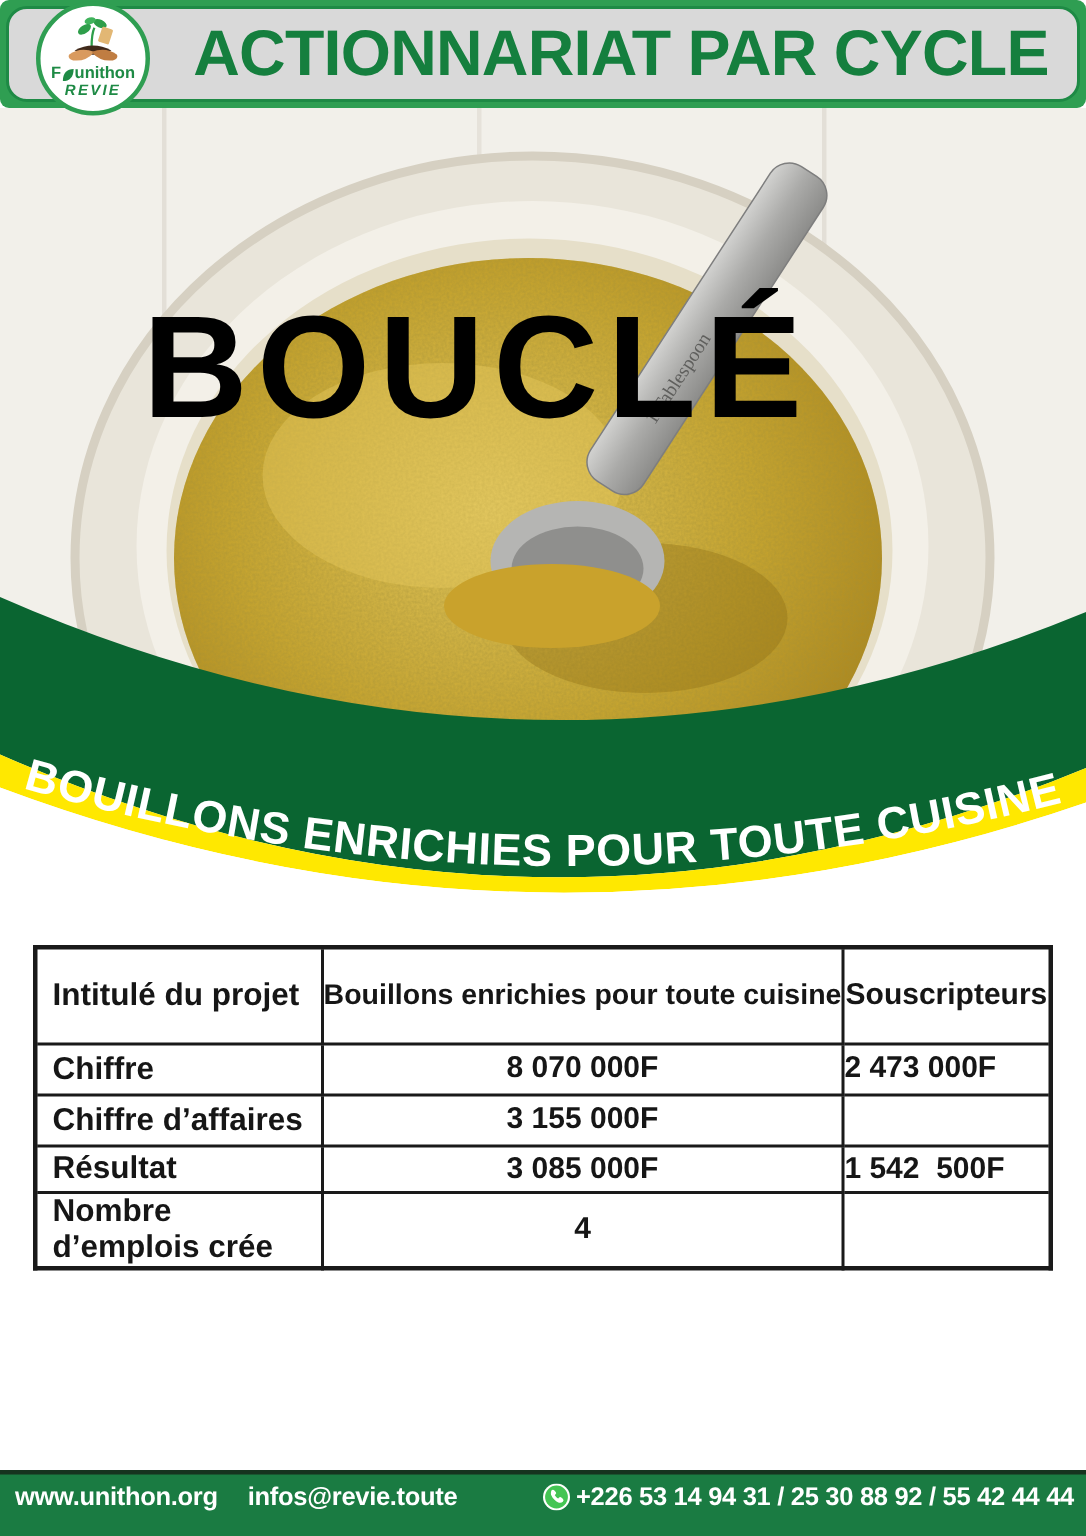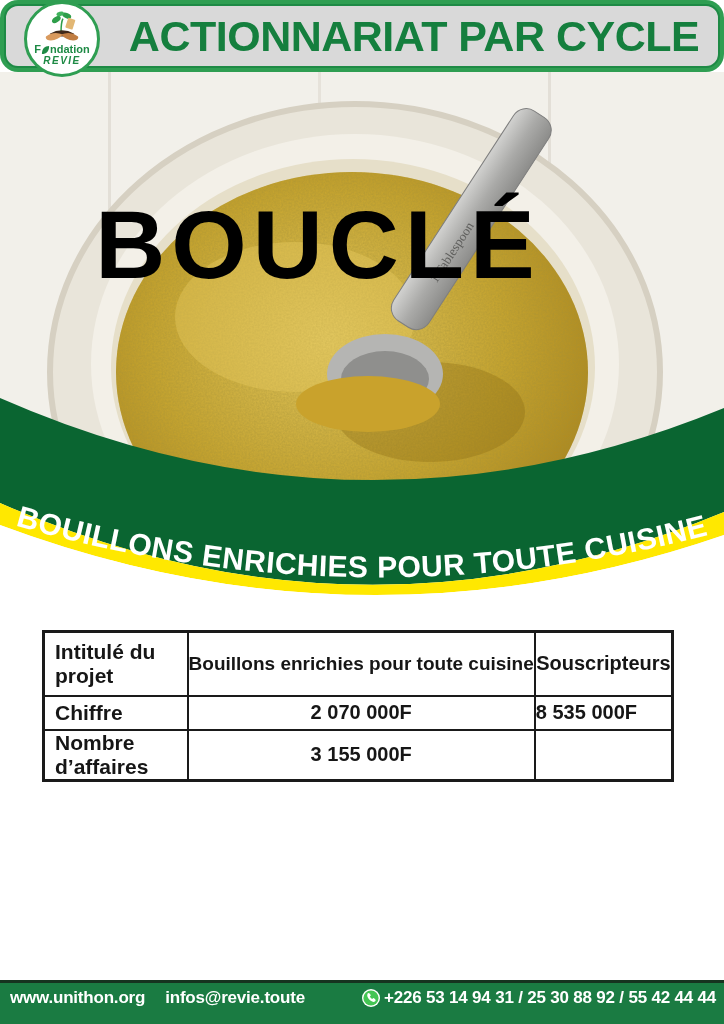--- a/index.html
+++ b/index.html
@@ -1,21 +1,21 @@
 <!DOCTYPE html>
 <html><head>
 <meta charset="utf-8">
 <style>
   * { margin:0; padding:0; box-sizing:border-box; }
   body { background:#fff; font-family:"Liberation Sans", sans-serif; }
   .page { position:relative; width:724px; height:1024px; background:#fff; overflow:hidden; }
 
   
   .header-frame { position:absolute; left:0; top:0; width:724px; height:72px;
-    background:#2f9e52; border-radius:18px; z-index:10; }
+    background:#2f9e52; border-radius:6px; z-index:10; }
   .header-bar { position:absolute; left:4px; top:4px; right:4px; bottom:4px;
     background:#d9d9d9; border:2px solid #1e8a45; border-radius:14px; }
   .header-title { position:absolute; left:112px; right:8px; top:0; bottom:0;
     display:flex; align-items:center; justify-content:center;
     color:#157f3e; font-weight:bold; font-size:43px; white-space:nowrap; letter-spacing:-0.5px; }
   .logo-circle { position:absolute; left:24px; top:1px; width:76px; height:76px;
     background:#fff; border:3px solid #2f9e52; border-radius:50%; z-index:12;
     display:flex; flex-direction:column; align-items:center; justify-content:center; }
   .logo-line1 { display:flex; align-items:center; color:#1e8a45; font-weight:bold;
     font-size:11px; line-height:1; margin-top:-1px; }
@@ -26,22 +26,22 @@
   .photo svg { display:block; }
   .status-overlay { position:absolute; left:0; top:196px; width:636px; text-align:center;
     font-size:97px; line-height:1; font-weight:bold; color:#000000; letter-spacing:6px; z-index:5; }
 
   
   .band { position:absolute; left:0; top:388px; width:724px; height:232px; z-index:6; }
   .band-text { font-family:"Liberation Sans", sans-serif; font-weight:bold; font-size:30px;
     fill:#ffffff; letter-spacing:0.5px; }
 
   
-  table.project-table { position:absolute; left:22px; top:630px; width:632px;
-    border-collapse:collapse; z-index:7; color:#161616;margin-left:20px; }
+  table.project-table { position:absolute; left:22px; top:630px; width:680px;
+    border-collapse:collapse; z-index:7; color:#161616; }
   .project-table th, .project-table td { border:2px solid #1a1a1a; font-weight:bold; }
   .project-table { border:3px solid #1a1a1a; }
   .col-label { width:214px; text-align:left; padding-left:10px; font-size:21px; }
   .col-mid   { width:327px; text-align:center; font-size:20px; white-space:pre; }
   .col-sub   { width:139px; font-size:20px; white-space:pre; }
   tr.hdr   { height:64px; }
   tr.hdr .col-mid { font-size:19px; }
   tr.r1 { height:34px; } tr.r2 { height:34px; }
   tr.r3 { height:31px; } tr.r4 { height:31px; } tr.r5 { height:46px; }
 
@@ -72,21 +72,21 @@
       <rect x="28" y="8" width="8" height="11" rx="1" transform="rotate(18 32 13)" fill="#e2b774"></rect>
       <path d="M10,24 Q23,17 36,24 Q23,30 10,24Z" fill="#40291a"></path>
       <path d="M6,27 Q14,21 24,25 Q18,32 9,31 Q5,30 6,27Z" fill="#d99a5e"></path>
       <path d="M40,27 Q32,21 22,25 Q28,32 37,31 Q41,30 40,27Z" fill="#c07d42"></path>
     </svg>
     <div class="logo-line1">
       <span>F</span>
       <svg width="9" height="10" viewBox="0 0 10 11">
         <path d="M1,10 C1,4 4,1 9,1 C9,7 6,10 1,10Z" fill="#1e8a45"></path>
       </svg>
-      <span>ndation</span>
+      <span>unithon</span>
     </div>
     <div class="logo-line2">REVIE</div>
   </div>
 
   <div class="photo">
     <svg width="724" height="488" viewBox="0 0 724 488" preserveAspectRatio="none">
       <defs>
         <radialGradient id="gold" cx="45%" cy="42%" r="68%">
           <stop offset="0%" stop-color="#e7cc63"></stop>
           <stop offset="55%" stop-color="#c9a62e"></stop>
@@ -139,26 +139,36 @@
 
   <table class="project-table">
     <tbody>
         <tr class="hdr">
       <th class="col-label">Intitulé du projet</th>
       <th class="col-mid">Bouillons enrichies pour toute cuisine</th>
       <th class="col-sub">Souscripteurs</th>
     </tr>
     <tr class="r1">
       <td class="col-label">Chiffre</td>
-      <td class="col-mid">2 070 000F</td>
-      <td class="col-sub">8 535 000F</td>
+      <td class="col-mid">8 070 000F</td>
+      <td class="col-sub">2 473 000F</td>
     </tr>
     <tr class="r2">
-      <td class="col-label">Nombre d’affaires</td>
+      <td class="col-label">Chiffre d’affaires</td>
       <td class="col-mid">3 155 000F</td>
+      <td class="col-sub"></td>
+    </tr>
+    <tr class="r3">
+      <td class="col-label">Résultat</td>
+      <td class="col-mid">3 085 000F</td>
+      <td class="col-sub">1 542  500F</td>
+    </tr>
+    <tr class="r5">
+      <td class="col-label">Nombre d’emplois crée</td>
+      <td class="col-mid">4</td>
       <td class="col-sub"></td>
     </tr>
   </tbody>
     </table>
 
   <div class="footer">
     <span class="website">www.unithon.org</span>
     <span class="email">infos@revie.toute</span>
     <span class="phone-wrap">
       <span class="wa-icon">

